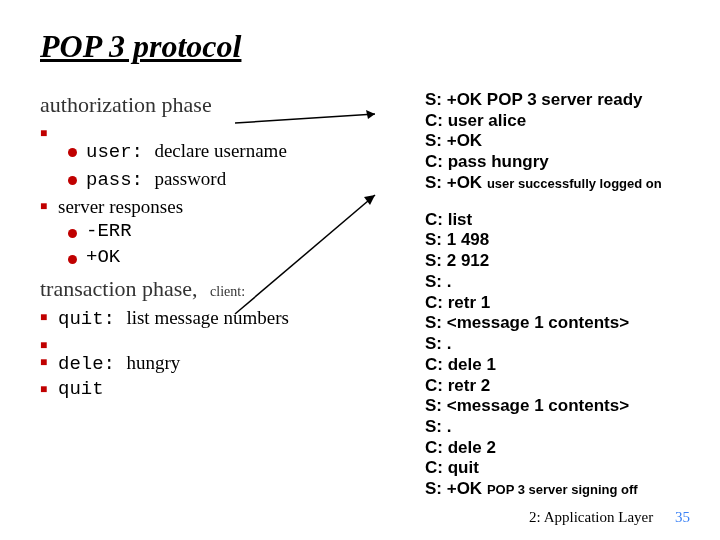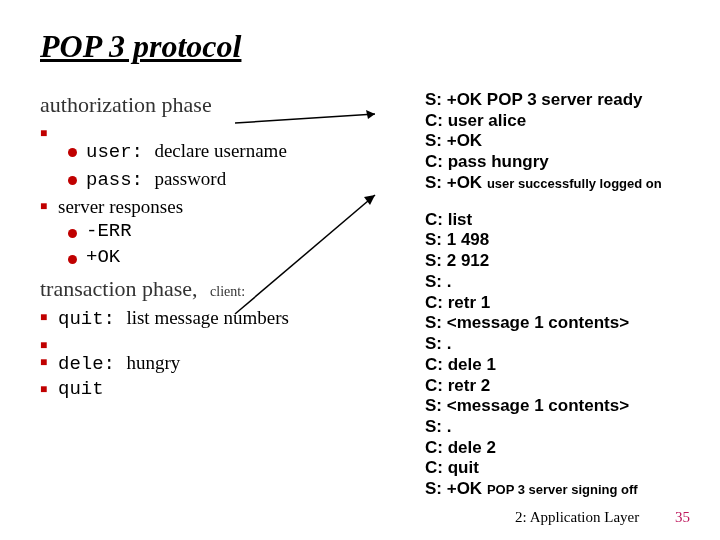--- a/index.html
+++ b/index.html
@@ -14,21 +14,21 @@
   .lvl1 { margin-left: 0; }
   .lvl2 { margin-left: 28px; }
   .sym { display: inline-block; width: 18px; flex-shrink: 0; text-align: left; }
   .sq { color: #c00000; font-size: 12px; position: relative; top: 4px; }
   .circ { display: inline-block; width: 9px; height: 9px; border-radius: 50%; background: #c00000; margin-top: 6px; margin-right: 4px; }
   .mono { font-family: "Courier New", Courier, monospace; }
   .term-block { font-family: Liberation Sans, sans-serif; font-size: 17px; font-weight: bold; line-height: 1.22; white-space: pre; margin-left: 35px; }
   .term-block .small { font-size: 13px; font-weight: bold; }
   .term-gap { height: 16px; }
   .footer { position: absolute; bottom: 14px; right: 30px; font-size: 15px; }
-  .footer .pg { margin-left: 32px; color: #be185d; }
+  .footer .pg { margin-left: 18px; color: #3b82f6; }
   svg.arrow { position: absolute; pointer-events: none; }
 </style>
 </head>
 <body>
 
 <div class="slide">
   <div class="title">POP 3 protocol</div>
 
   <div class="cols">
 

